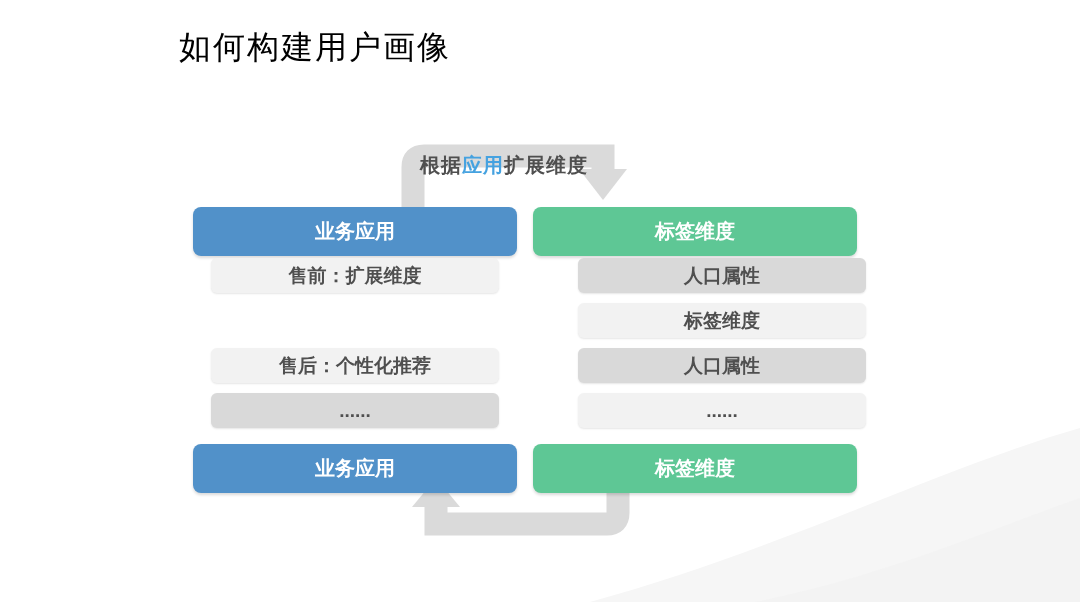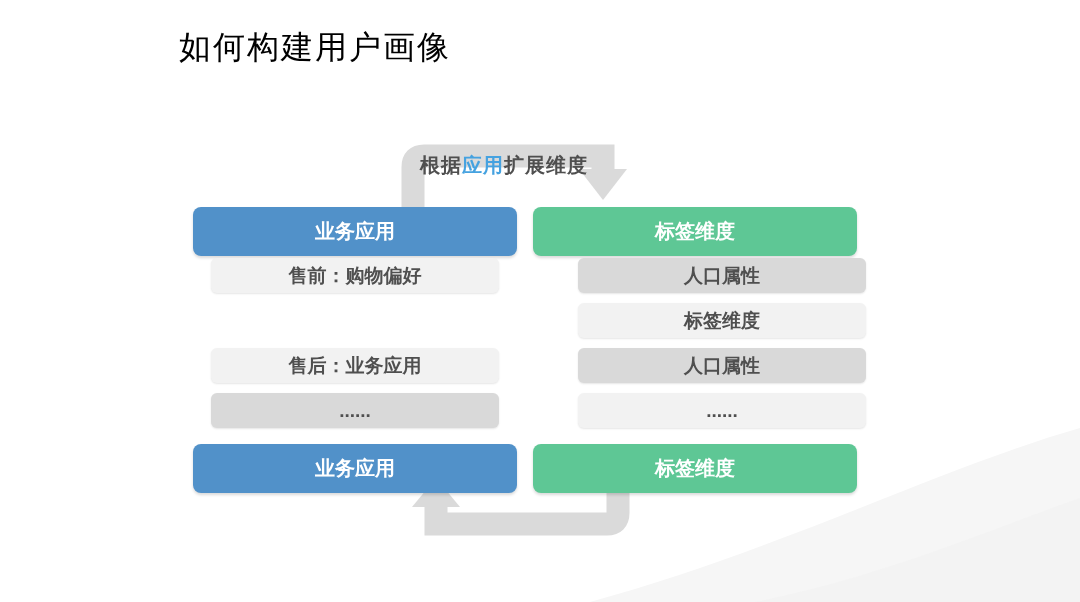--- a/index.html
+++ b/index.html
@@ -67,22 +67,22 @@
       <polygon class="arrow-head" points="412,507 460,507 436,478"></polygon>
     </g>
   </svg>
 
   <div class="title">如何构建用户画像</div>
 
   <div class="arrow-label top-label"><span>根据</span><span class="hl-blue">应用</span><span>扩展维度</span></div>
 
 
   <div class="box header blue lx head-row">业务应用</div>
-  <div class="box item item-light lix row0">售前：购物偏好</div>
-  <div class="box item item-light lix row2">售后：业务应用</div>
+  <div class="box item item-light lix row0">售前：扩展维度</div>
+  <div class="box item item-light lix row2">售后：个性化推荐</div>
   <div class="box item item-dark  lix row3">......</div>
   <div class="box header blue lx foot-row">业务应用</div>
 
   <div class="box header green rx head-row">标签维度</div>
   <div class="box item item-dark  rix row0">人口属性</div>
   <div class="box item item-light rix row1">标签维度</div>
   <div class="box item item-dark  rix row2">人口属性</div>
   <div class="box item item-light rix row3">......</div>
   <div class="box header green rx foot-row">标签维度</div>
 

